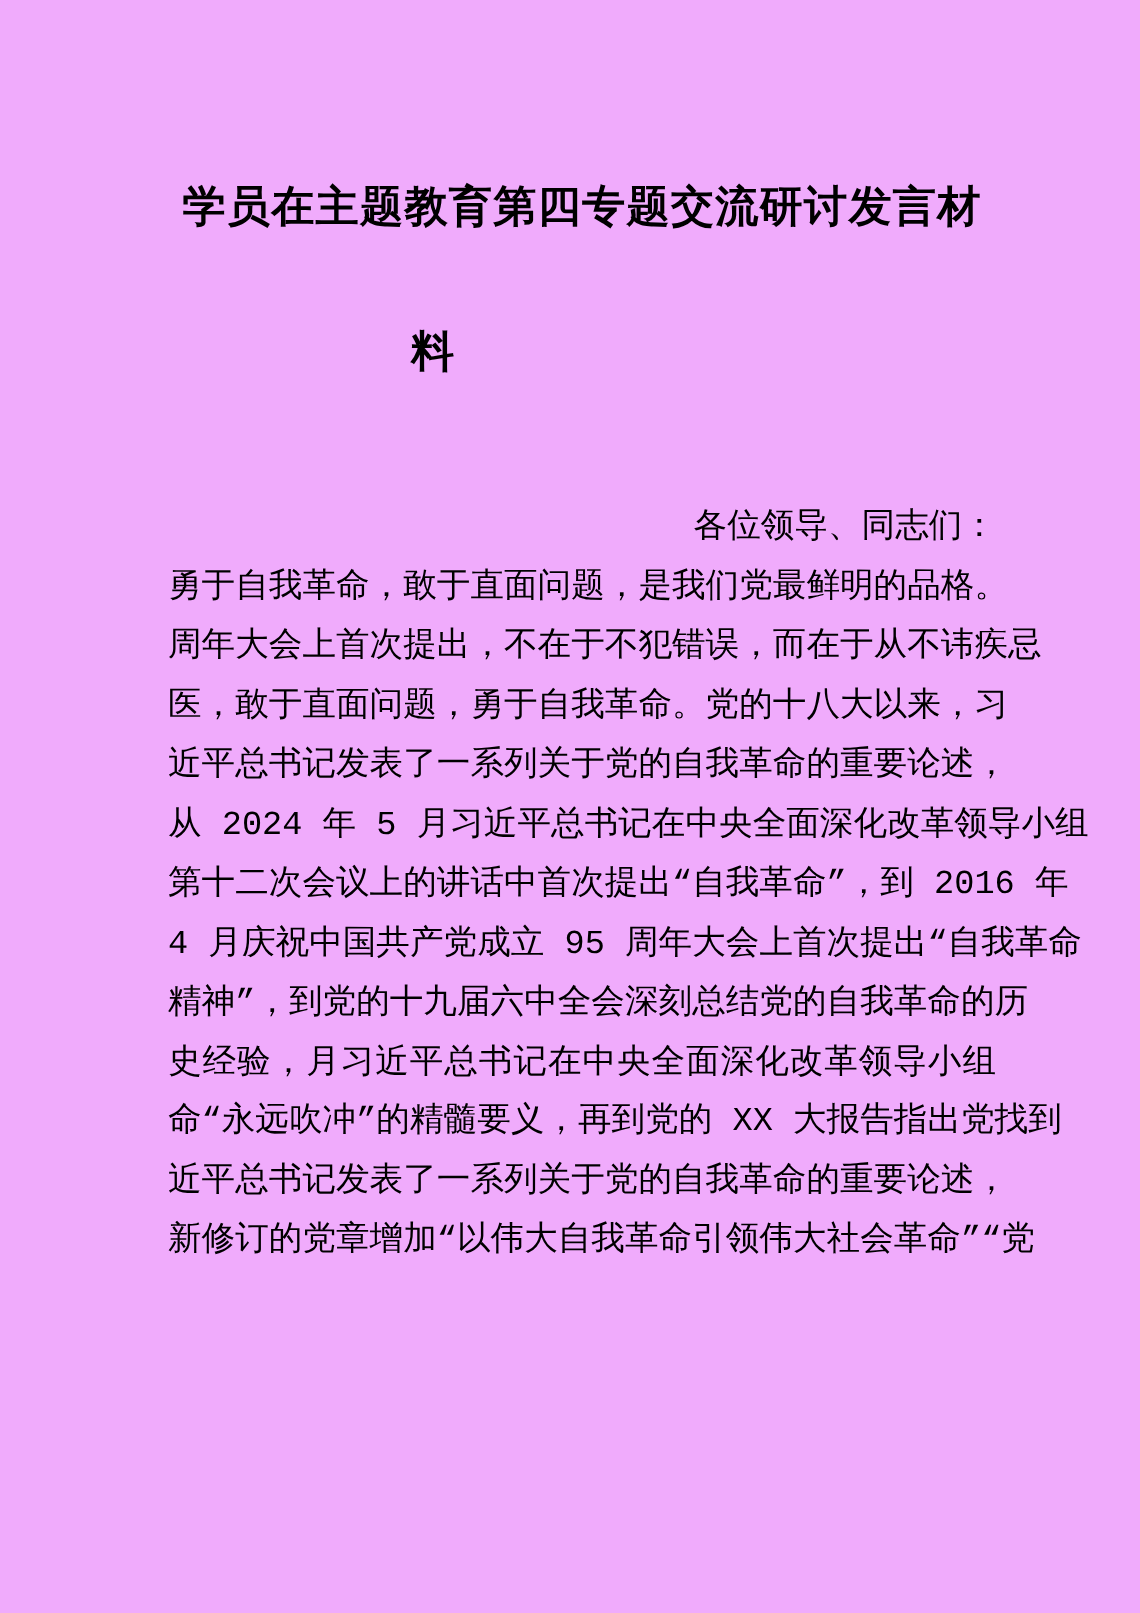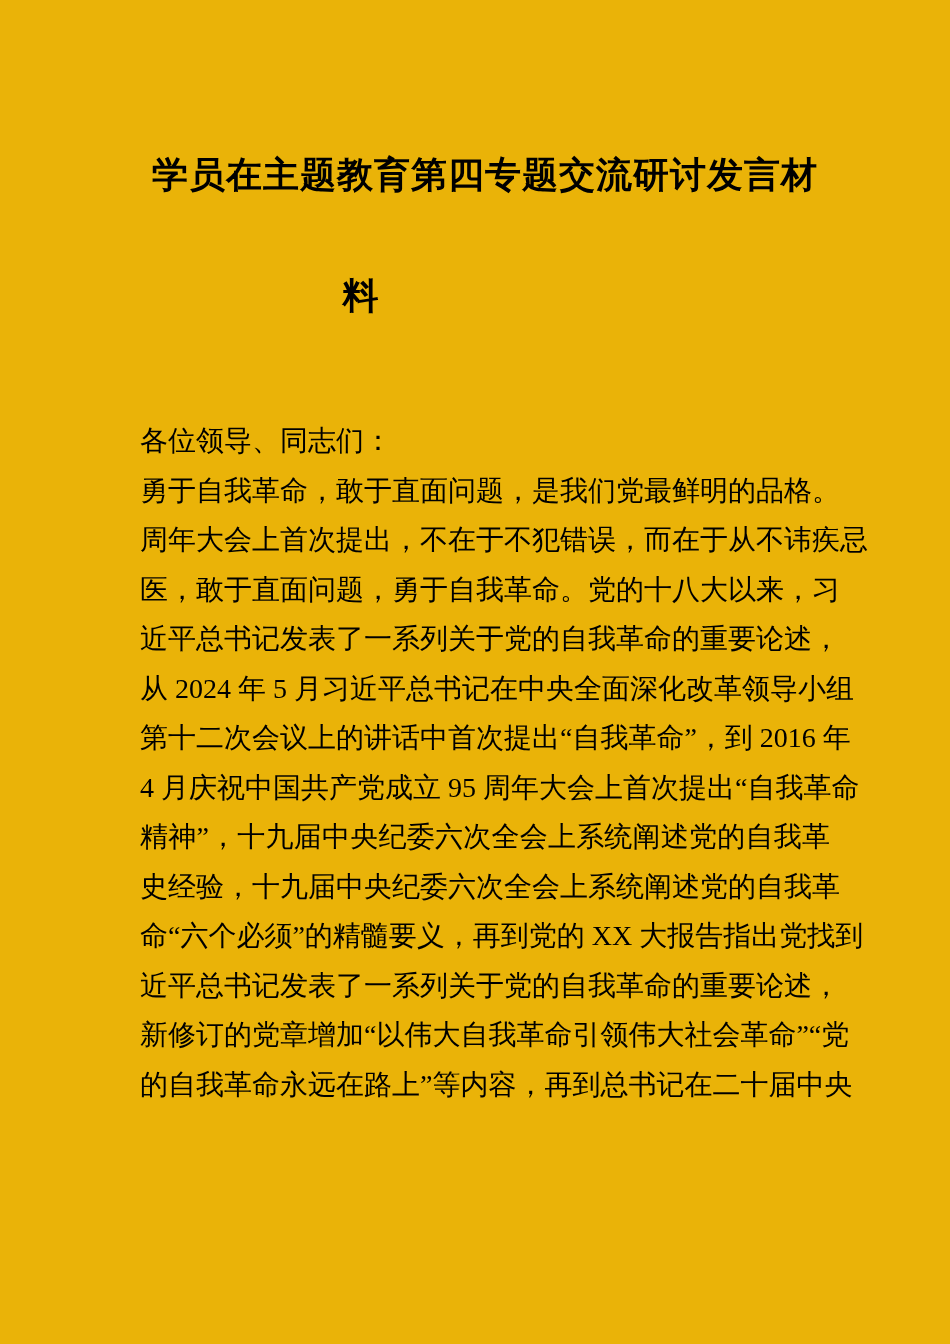--- a/index.html
+++ b/index.html
@@ -4,23 +4,23 @@
 <style>
   html, body {
     margin: 0;
     padding: 0;
     background: #ffffff;
   }
   .page {
     position: relative;
     width: 950px;
     height: 1344px;
-    background: #eab308;
+    background: #f0abfc;
     color: #000000;
-    font-family: Liberation Serif, serif;
+    font-family: Liberation Mono, monospace;
     overflow: hidden;
   }
   .doc-title {
     position: absolute;
     top: 150px;
     left: 140px;
     width: 690px;
     margin: 0;
     font-size: 36px;
     font-weight: bold;
@@ -39,21 +39,21 @@
   .doc-body {
     position: absolute;
     top: 416px;
     left: 140px;
     width: 690px;
     font-size: 28px;
     line-height: 49.5px;
   }
   .salutation {
     margin: 0;
-    text-align: left;
+    text-align: right;
   }
   .pline {
     text-align: justify;
     text-align-last: justify;
     text-justify: inter-character;
     white-space: nowrap;
   }
   .pline.last {
     text-align-last: left;
   }
@@ -70,21 +70,20 @@
 
   <div class="doc-body">
     <p class="salutation">各位领导、同志们：</p>
     <div class="pline">勇于自我革命，敢于直面问题，是我们党最鲜明的品格。</div>
     <div class="pline">周年大会上首次提出，不在于不犯错误，而在于从不讳疾忌</div>
     <div class="pline">医，敢于直面问题，勇于自我革命。党的十八大以来，习</div>
     <div class="pline">近平总书记发表了一系列关于党的自我革命的重要论述，</div>
     <div class="pline">从 2024 年 5 月习近平总书记在中央全面深化改革领导小组</div>
     <div class="pline">第十二次会议上的讲话中首次提出“自我革命”，到 2016 年</div>
     <div class="pline">4 月庆祝中国共产党成立 95 周年大会上首次提出“自我革命</div>
-    <div class="pline">精神”，十九届中央纪委六次全会上系统阐述党的自我革</div>
-    <div class="pline">史经验，十九届中央纪委六次全会上系统阐述党的自我革</div>
-    <div class="pline">命“六个必须”的精髓要义，再到党的 XX 大报告指出党找到</div>
+    <div class="pline">精神”，到党的十九届六中全会深刻总结党的自我革命的历</div>
+    <div class="pline">史经验，月习近平总书记在中央全面深化改革领导小组</div>
+    <div class="pline">命“永远吹冲”的精髓要义，再到党的 XX 大报告指出党找到</div>
     <div class="pline">近平总书记发表了一系列关于党的自我革命的重要论述，</div>
     <div class="pline">新修订的党章增加“以伟大自我革命引领伟大社会革命”“党</div>
-    <div class="pline">的自我革命永远在路上”等内容，再到总书记在二十届中央</div>
   </div>
 
 </div>
 
 </body></html>

